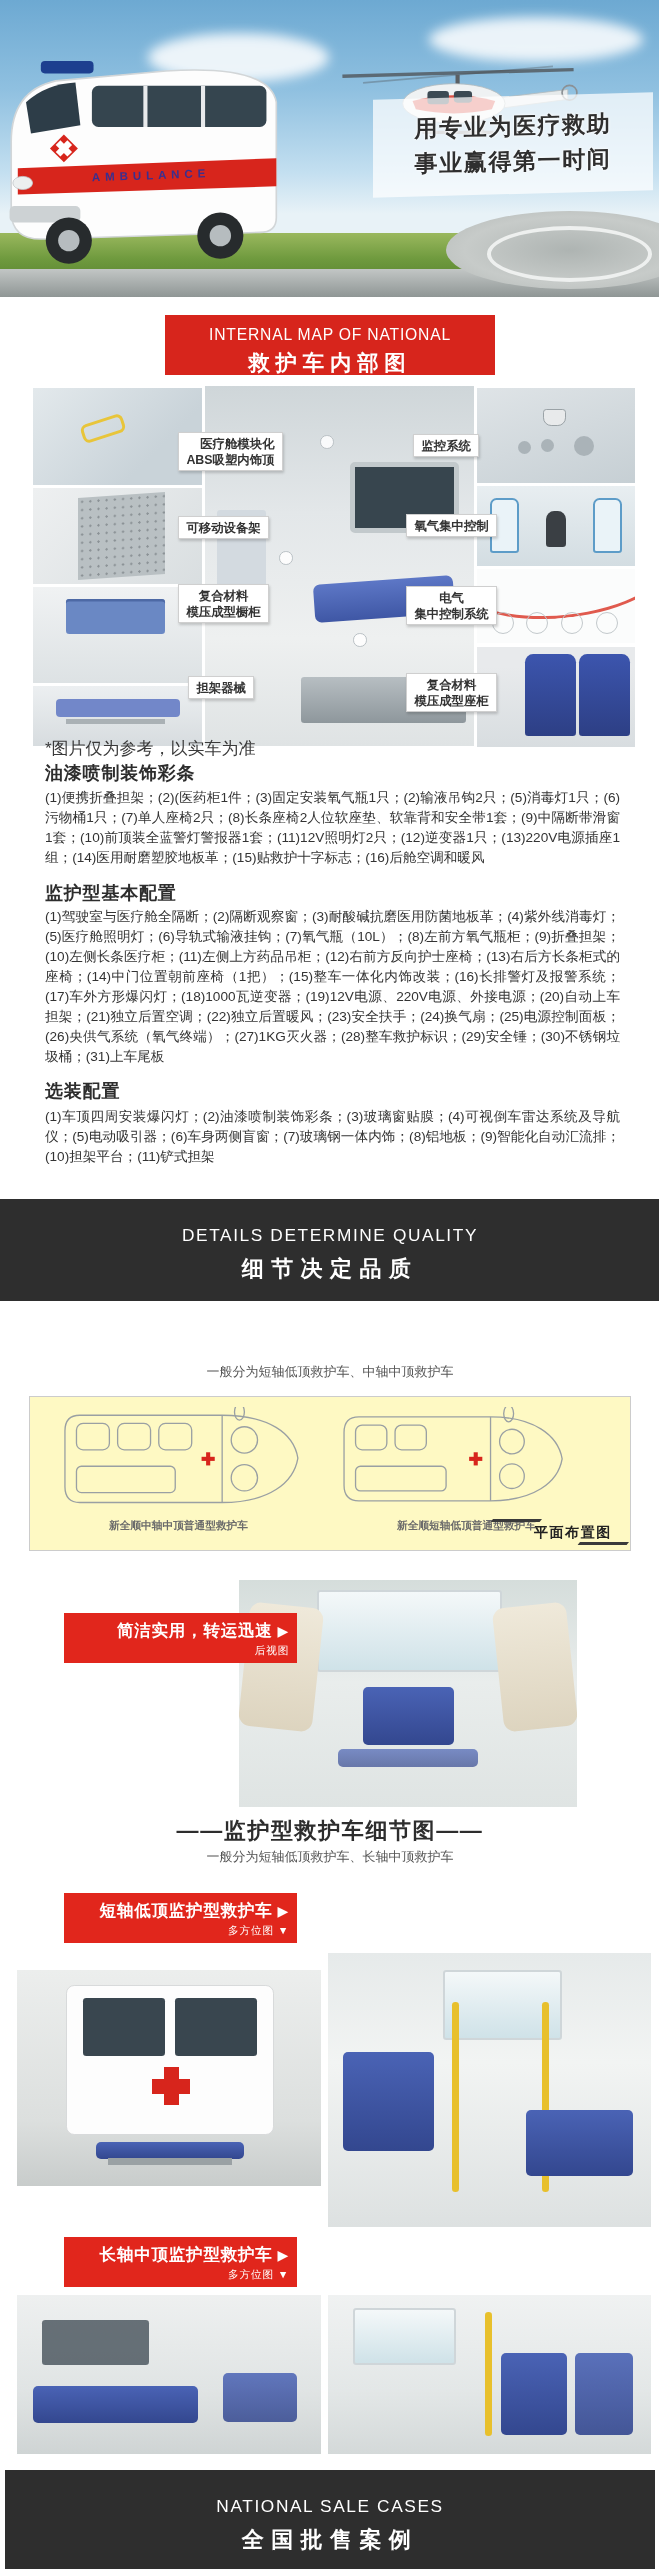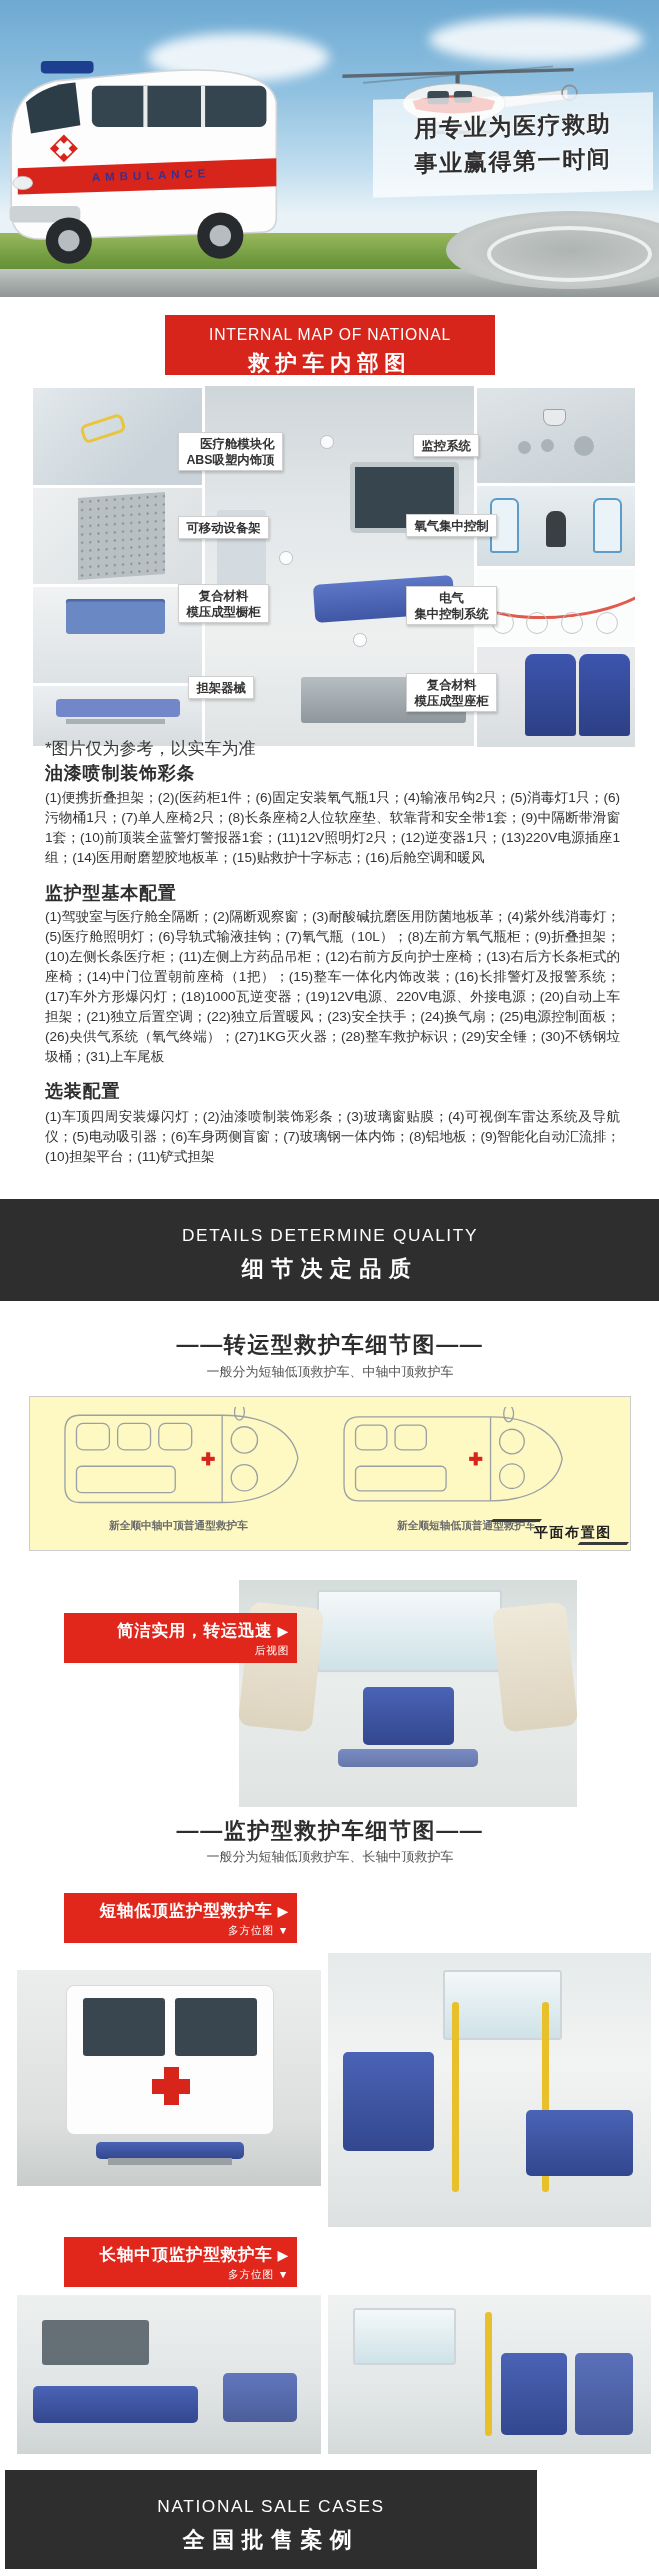--- a/index.html
+++ b/index.html
@@ -223,34 +223,33 @@
     <div class="chip" style="left:381px;top:128px;">氧气集中控制</div>
     <div class="chip" style="left:381px;top:200px;">电气
 集中控制系统</div>
     <div class="chip" style="left:381px;top:287px;">复合材料
 模压成型座柜</div>
   </div>
 
   <div class="footnote">*图片仅为参考，以实车为准</div>
 
   <div class="cfg-h" style="top:761px;">油漆喷制装饰彩条</div>
-  <div class="cfg-p" style="top:788px;">(1)便携折叠担架；(2)(医药柜1件；(6)固定安装氧气瓶1只；(4)输液吊钩2只；(5)消毒灯1只；(6)污物桶1只；(7)单人座椅2只；(8)长条座椅2人位软座垫、软靠背和安全带1套；(9)中隔断带滑窗1套；(10)前顶装全蓝警灯警报器1套；(11)12V照明灯2只；(12)逆变器1只；(13)220V电源插座1组；(14)医用耐磨塑胶地板革；(15)贴救护十字标志；(16)后舱空调和暖风</div>
+  <div class="cfg-p" style="top:788px;">(1)便携折叠担架；(2)(医药柜1件；(3)固定安装氧气瓶1只；(2)输液吊钩2只；(5)消毒灯1只；(6)污物桶1只；(7)单人座椅2只；(8)长条座椅2人位软座垫、软靠背和安全带1套；(9)中隔断带滑窗1套；(10)前顶装全蓝警灯警报器1套；(11)12V照明灯2只；(12)逆变器1只；(13)220V电源插座1组；(14)医用耐磨塑胶地板革；(15)贴救护十字标志；(16)后舱空调和暖风</div>
 
   <div class="cfg-h" style="top:881px;">监护型基本配置</div>
   <div class="cfg-p" style="top:907px;">(1)驾驶室与医疗舱全隔断；(2)隔断观察窗；(3)耐酸碱抗磨医用防菌地板革；(4)紫外线消毒灯；(5)医疗舱照明灯；(6)导轨式输液挂钩；(7)氧气瓶（10L）；(8)左前方氧气瓶柜；(9)折叠担架；(10)左侧长条医疗柜；(11)左侧上方药品吊柜；(12)右前方反向护士座椅；(13)右后方长条柜式的座椅；(14)中门位置朝前座椅（1把）；(15)整车一体化内饰改装；(16)长排警灯及报警系统；(17)车外方形爆闪灯；(18)1000瓦逆变器；(19)12V电源、220V电源、外接电源；(20)自动上车担架；(21)独立后置空调；(22)独立后置暖风；(23)安全扶手；(24)换气扇；(25)电源控制面板；(26)央供气系统（氧气终端）；(27)1KG灭火器；(28)整车救护标识；(29)安全锤；(30)不锈钢垃圾桶；(31)上车尾板</div>
 
   <div class="cfg-h" style="top:1079px;">选装配置</div>
   <div class="cfg-p" style="top:1107px;">(1)车顶四周安装爆闪灯；(2)油漆喷制装饰彩条；(3)玻璃窗贴膜；(4)可视倒车雷达系统及导航仪；(5)电动吸引器；(6)车身两侧盲窗；(7)玻璃钢一体内饰；(8)铝地板；(9)智能化自动汇流排；(10)担架平台；(11)铲式担架</div>
 
   <div class="banner-dark" style="top:1199px;">
     <div class="en">DETAILS DETERMINE QUALITY</div>
     <div class="zh">细节决定品质</div>
   </div>
 
-  <div class="sec-h" style="top:1330px;">——转运型救护车细节图——</div>
   <div class="sec-sub" style="top:1363px;">一般分为短轴低顶救护车、中轴中顶救护车</div>
 
   <div class="floorplan">
     <svg style="position:absolute;left:23px;top:10px;" width="256" height="107" viewBox="0 0 310 130">
       <g fill="none" stroke="#9aa0a3" stroke-width="1.6">
         <path d="M32,10 H205 C262,10 292,32 297,62 C292,92 262,116 205,116 H32 C20,116 14,109 14,97 V29 C14,17 20,10 32,10 Z"></path>
         <line x1="205" y1="10" x2="205" y2="116"></line>
         <ellipse cx="226" cy="6" rx="6" ry="10"></ellipse>
         <rect x="28" y="20" width="40" height="32" rx="8"></rect>
         <rect x="78" y="20" width="40" height="32" rx="8"></rect>
@@ -335,19 +334,19 @@
     <div class="bench-blue" style="left:16.5px;top:91px;width:165px;height:37px;"></div>
     <div class="bench-blue" style="left:206px;top:78px;width:74px;height:49px;opacity:.85;"></div>
   </div>
   <div class="ph2" style="left:328px;top:2295px;width:323px;height:159px;background:linear-gradient(180deg,#f0f2f2 0%,#e3e7e7 60%,#d4d9d9 100%);">
     <div class="win-light" style="left:25px;top:13px;width:99px;height:53px;"></div>
     <div class="bench-blue" style="left:173px;top:58px;width:66px;height:82px;"></div>
     <div class="bench-blue" style="left:247px;top:58px;width:58px;height:82px;opacity:.9;"></div>
     <div class="pole-yellow" style="left:157px;top:16.5px;height:124px;"></div>
   </div>
 
-  <div class="banner-dark" style="top:2470px;left:5px;width:532px;height:99px;">
+  <div class="banner-dark" style="top:2470px;left:5px;width:650px;height:99px;">
     <div class="en">NATIONAL SALE CASES</div>
     <div class="zh">全国批售案例</div>
   </div>
 
 </div>
 
 
 </body></html>

